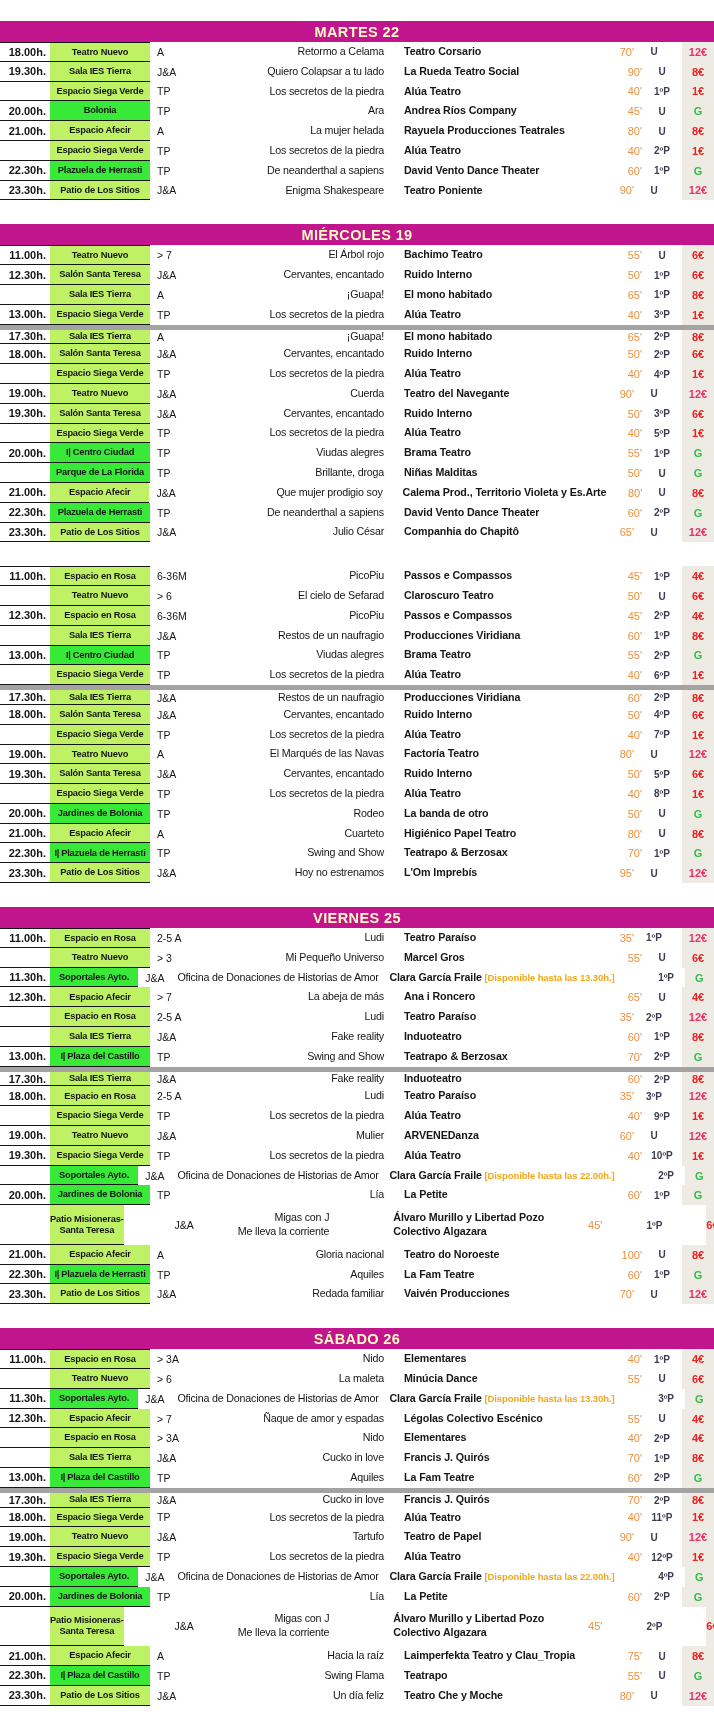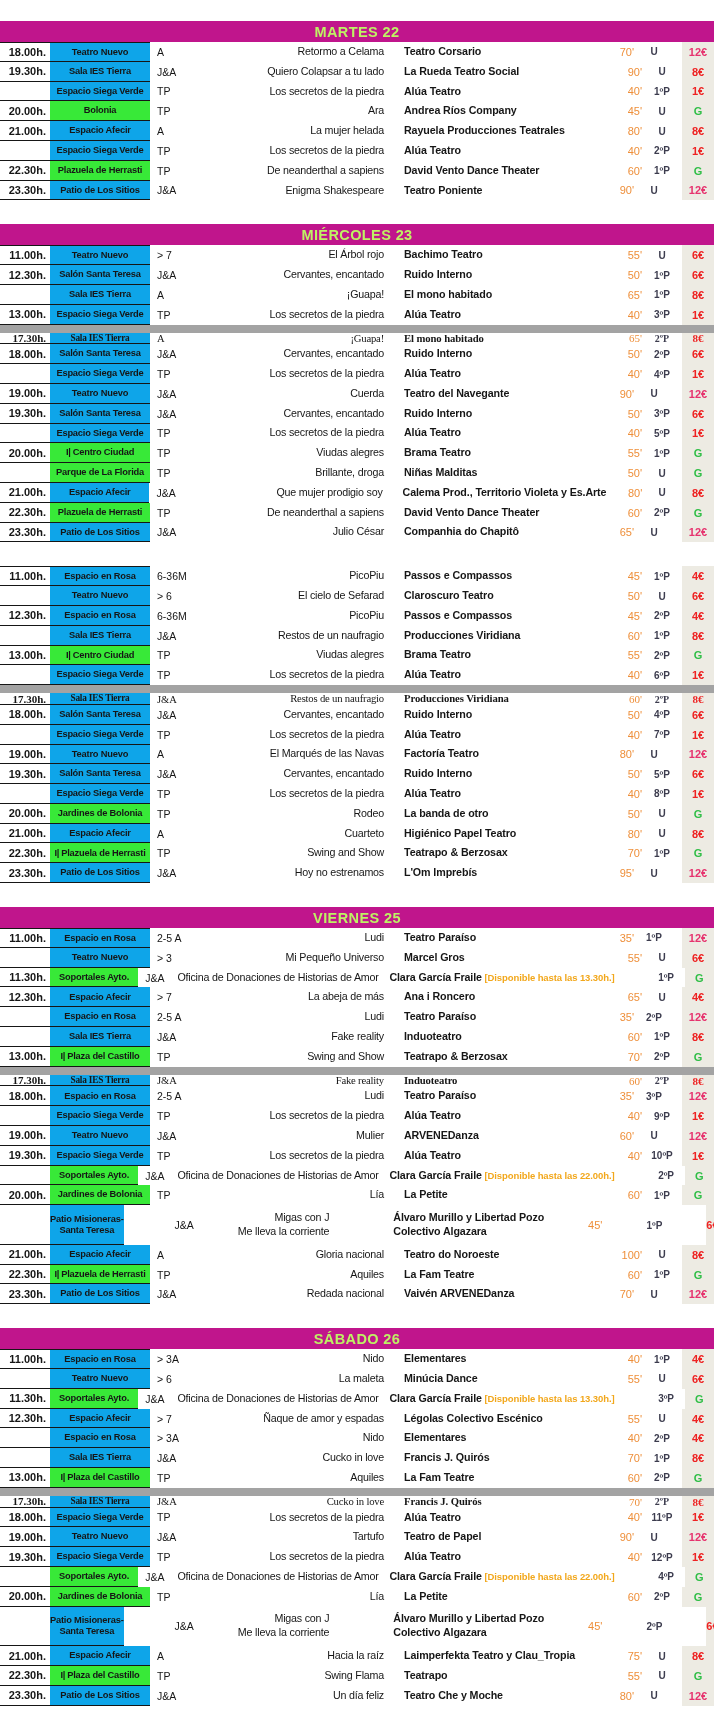--- a/index.html
+++ b/index.html
@@ -1,33 +1,33 @@
 <!DOCTYPE html>
 <html><head>
 <meta charset="utf-8">
 <style>
   html,body{margin:0;padding:0;background:#fff;}
   body{width:714px;font-family:"Liberation Sans",sans-serif;color:#161616;}
   .page{padding-top:21px;}
   .day{margin-bottom:24px;}
   .day:last-child{margin-bottom:0;}
-  .day-header{height:21px;background:#C0158C;color:#bef264;font-weight:bold;font-size:14.5px;
+  .day-header{height:21px;background:#C0158C;color:#fef9c3;font-weight:bold;font-size:14.5px;
     display:flex;align-items:center;justify-content:center;letter-spacing:.4px;}
   .row{display:flex;height:19.8px;box-sizing:border-box;align-items:stretch;}
   .row.tall{height:39.6px;gap:44px;}
-  .row.divider{border-top:8px solid #a3a3a3;font-family:Liberation Serif, serif;}
+  .row.divider{border-top:5px solid #a3a3a3;}
   .c-left{width:150px;display:flex;border-bottom:1px solid #161616;box-sizing:border-box;}
   .rows .row:first-child .c-left{border-top:1px solid #161616;}
   .time{width:50px;font-weight:bold;font-size:11px;display:flex;align-items:center;
     justify-content:flex-end;padding-right:4px;box-sizing:border-box;}
   .badge{flex:1;display:flex;flex-direction:column;align-items:center;justify-content:center;
     font-weight:bold;font-size:9.3px;line-height:1.15;text-align:center;letter-spacing:-.2px;
     overflow:hidden;}
   .badge .bl{white-space:nowrap;}
-  .badge.o{background:#0ea5e9;}
+  .badge.o{background:#bef264;}
   .badge.g{background:#38E938;justify-content:center;}
   .itin{margin-right:2px;}
   .c-rating{width:42px;font-size:10.5px;display:flex;align-items:center;padding-left:7px;
     box-sizing:border-box;}
   .c-title{width:192px;font-size:10.7px;display:flex;flex-direction:column;justify-content:center;
     overflow:visible;}
   .c-title .tl{white-space:nowrap;text-align:right;line-height:1.3;letter-spacing:-.2px;}
   .c-company{flex:1;font-weight:bold;font-size:10.7px;display:flex;flex-direction:column;
     justify-content:center;padding-left:20px;box-sizing:border-box;overflow:visible;}
   .c-company .cl{white-space:nowrap;line-height:1.3;letter-spacing:-.1px;}
@@ -221,21 +221,21 @@
 
     </div>
     <div class="c-dur">90'</div>
     <div class="c-ses">U</div>
     <div class="c-price p-pink">12€</div>
   </div>
 </div>
   </section>
 
   <section class="day">
-    <div class="day-header">MIÉRCOLES 23</div>
+    <div class="day-header">MIÉRCOLES 19</div>
     <div class="rows">
   <div class="row">
     <div class="c-left">
       <div class="time">11.00h.</div>
       <div class="badge o">
         <div class="bl"><span>Teatro Nuevo</span></div>
 
       </div>
     </div>
     <div class="c-rating">&gt; 7</div>
@@ -1298,25 +1298,25 @@
   <div class="row">
     <div class="c-left">
       <div class="time">23.30h.</div>
       <div class="badge o">
         <div class="bl"><span>Patio de Los Sitios</span></div>
 
       </div>
     </div>
     <div class="c-rating">J&amp;A</div>
     <div class="c-title">
-      <div class="tl">Redada nacional</div>
-
-    </div>
-    <div class="c-company">
-      <div class="cl"><span>Vaivén ARVENEDanza</span></div>
+      <div class="tl">Redada familiar</div>
+
+    </div>
+    <div class="c-company">
+      <div class="cl"><span>Vaivén Producciones</span></div>
 
     </div>
     <div class="c-dur">70'</div>
     <div class="c-ses">U</div>
     <div class="c-price p-pink">12€</div>
   </div>
 </div>
   </section>
 
   <section class="day">

